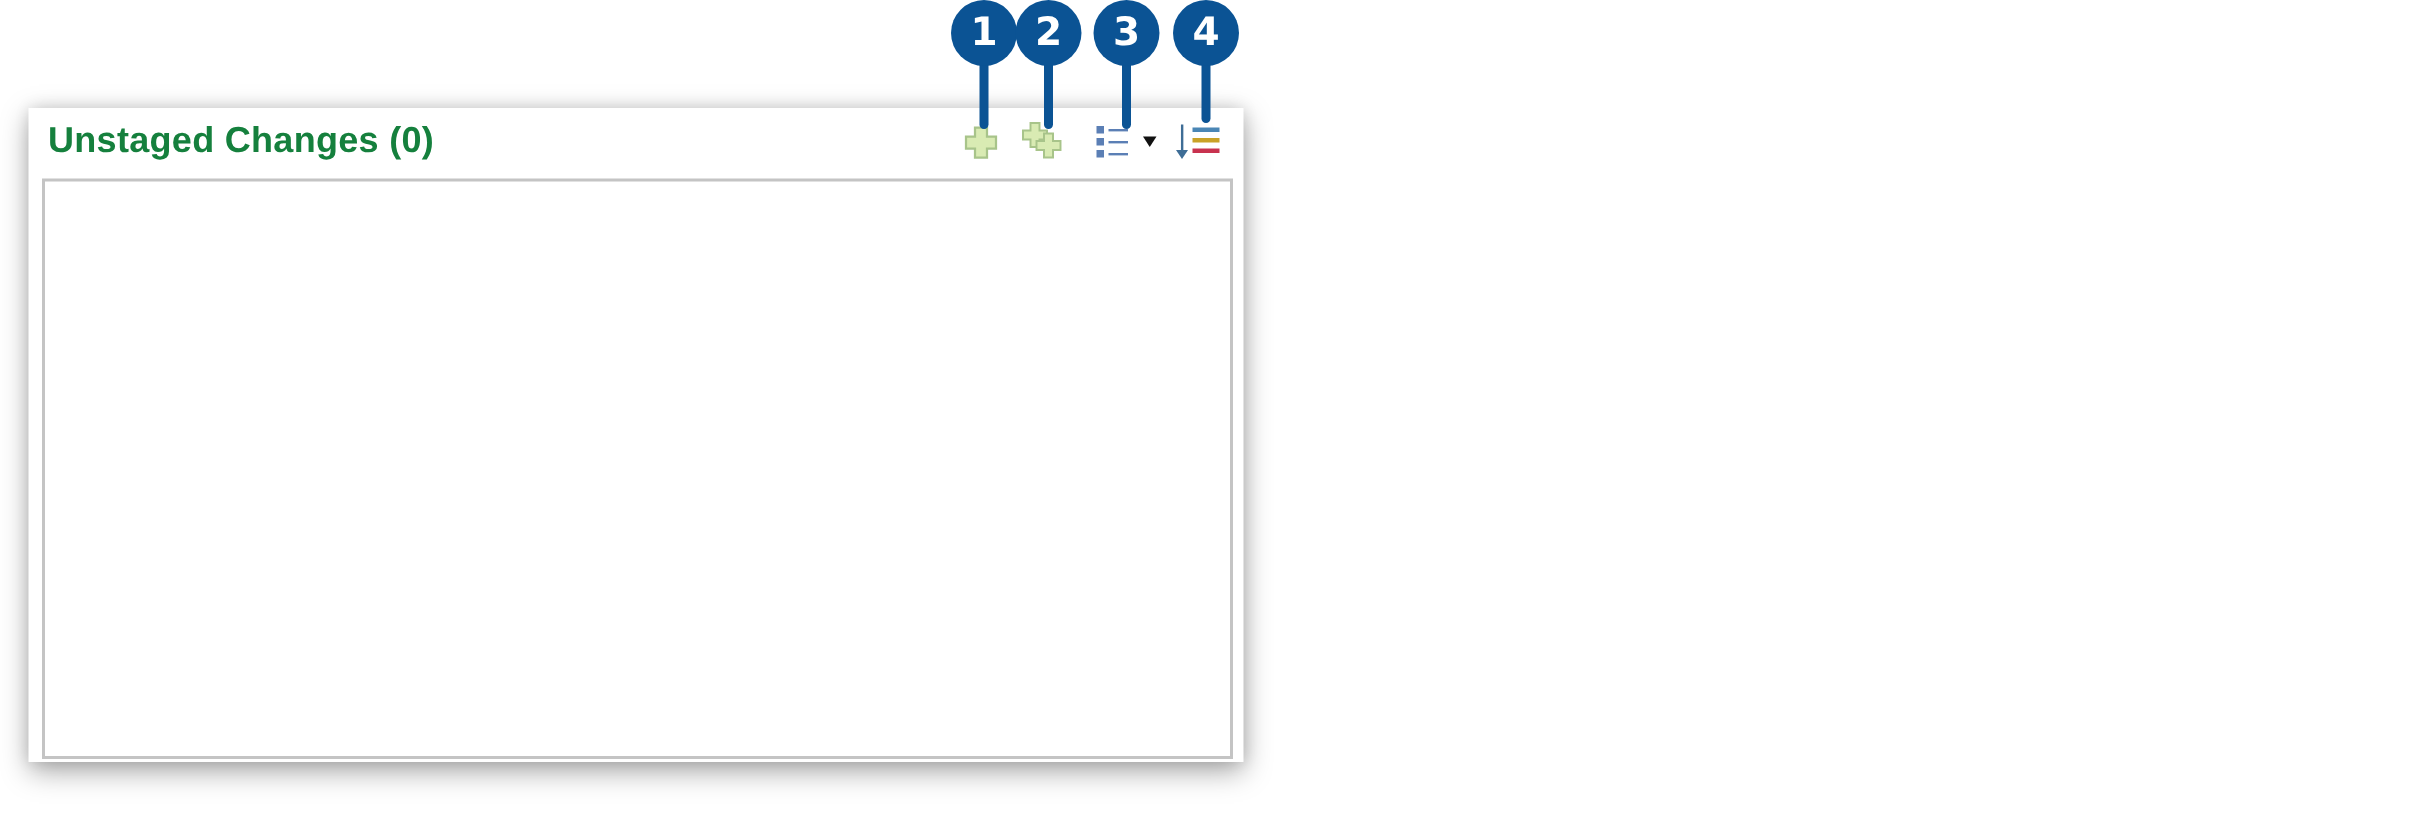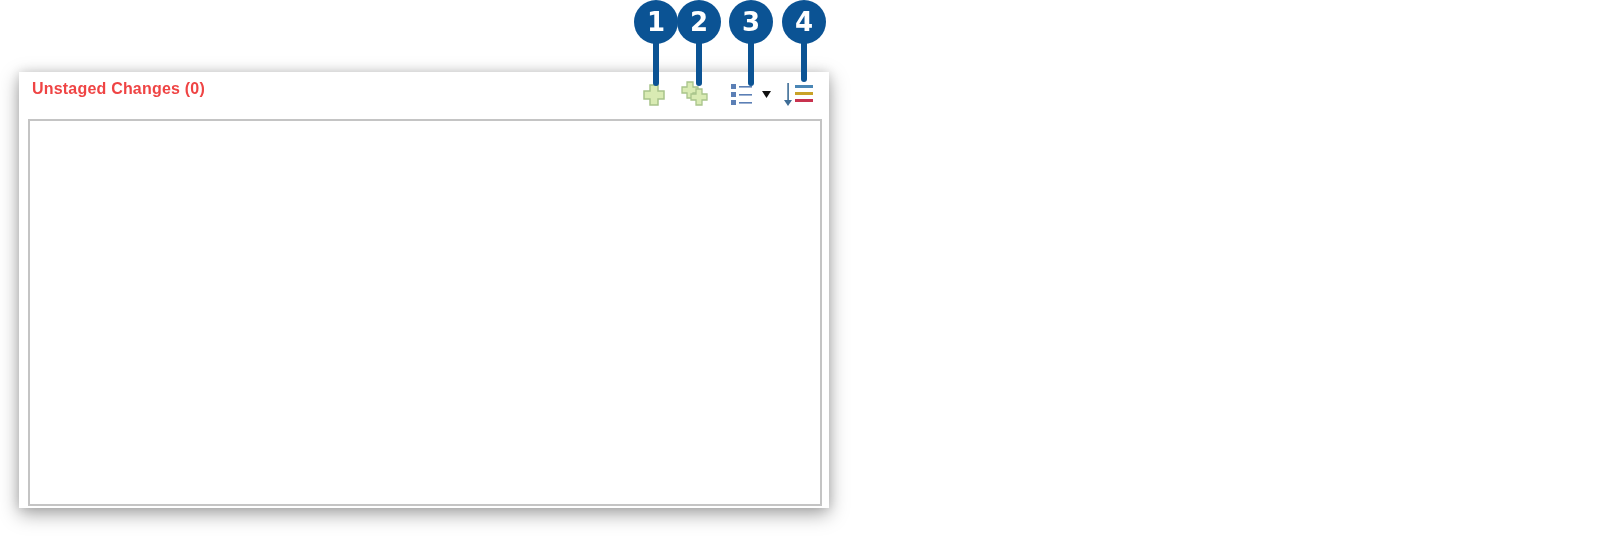--- a/index.html
+++ b/index.html
@@ -7,21 +7,21 @@
     width: 1618px; height: 550px; background: #ffffff; position: relative; overflow: hidden;
     font-family: "Liberation Sans", "DejaVu Sans", sans-serif;
   }
   .panel {
     position: absolute; left: 19px; top: 72px; width: 810px; height: 436px;
     background: #ffffff;
     box-shadow: 0 6px 18px rgba(0,0,0,0.35), 0 0 10px rgba(0,0,0,0.12);
   }
   .panel-title {
     position: absolute; left: 13px; top: 8px;
-    font-size: 16px; font-weight: bold; color: #ef4444; letter-spacing: 0.2px;
+    font-size: 24px; font-weight: bold; color: #15803d; letter-spacing: 0.2px;
   }
   .list-box {
     position: absolute; left: 9px; top: 47px; width: 790px; height: 383px;
     border: 2px solid #c4c4c4; background: #ffffff;
   }
   .tool {
     position: absolute; top: 8px; height: 28px; cursor: pointer;
     display: flex; align-items: center; justify-content: center;
   }
   .tool svg { display: block; }

